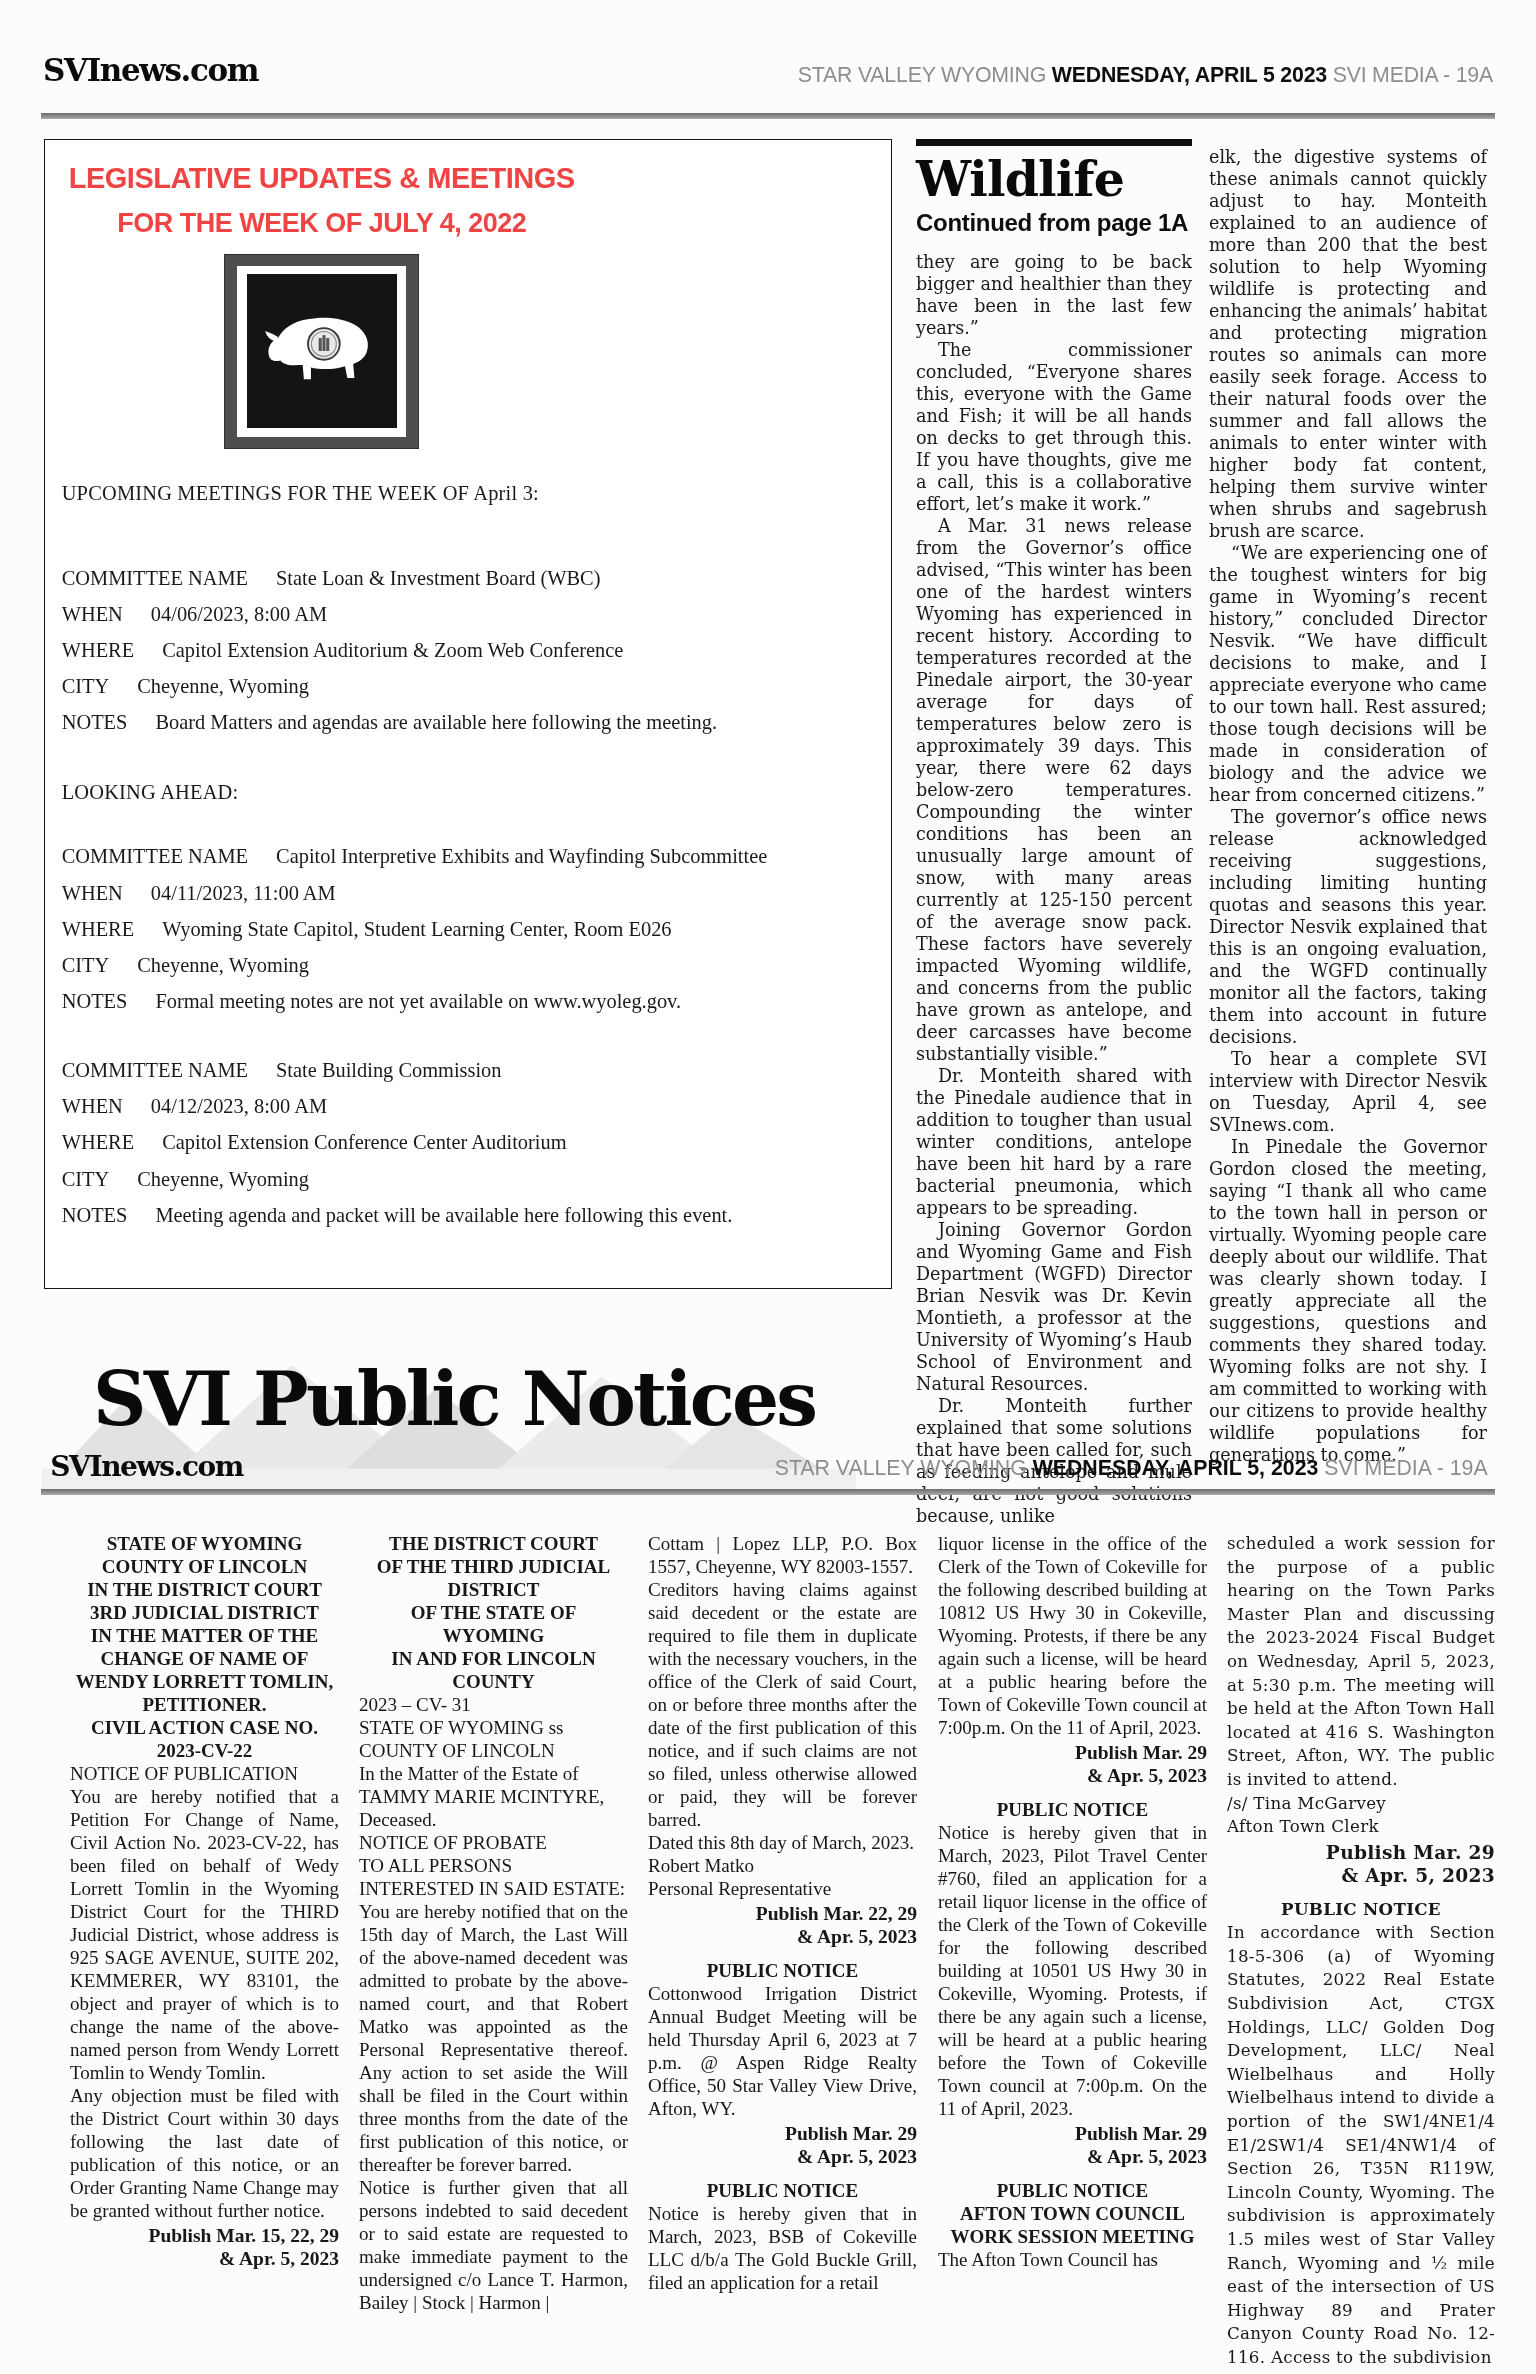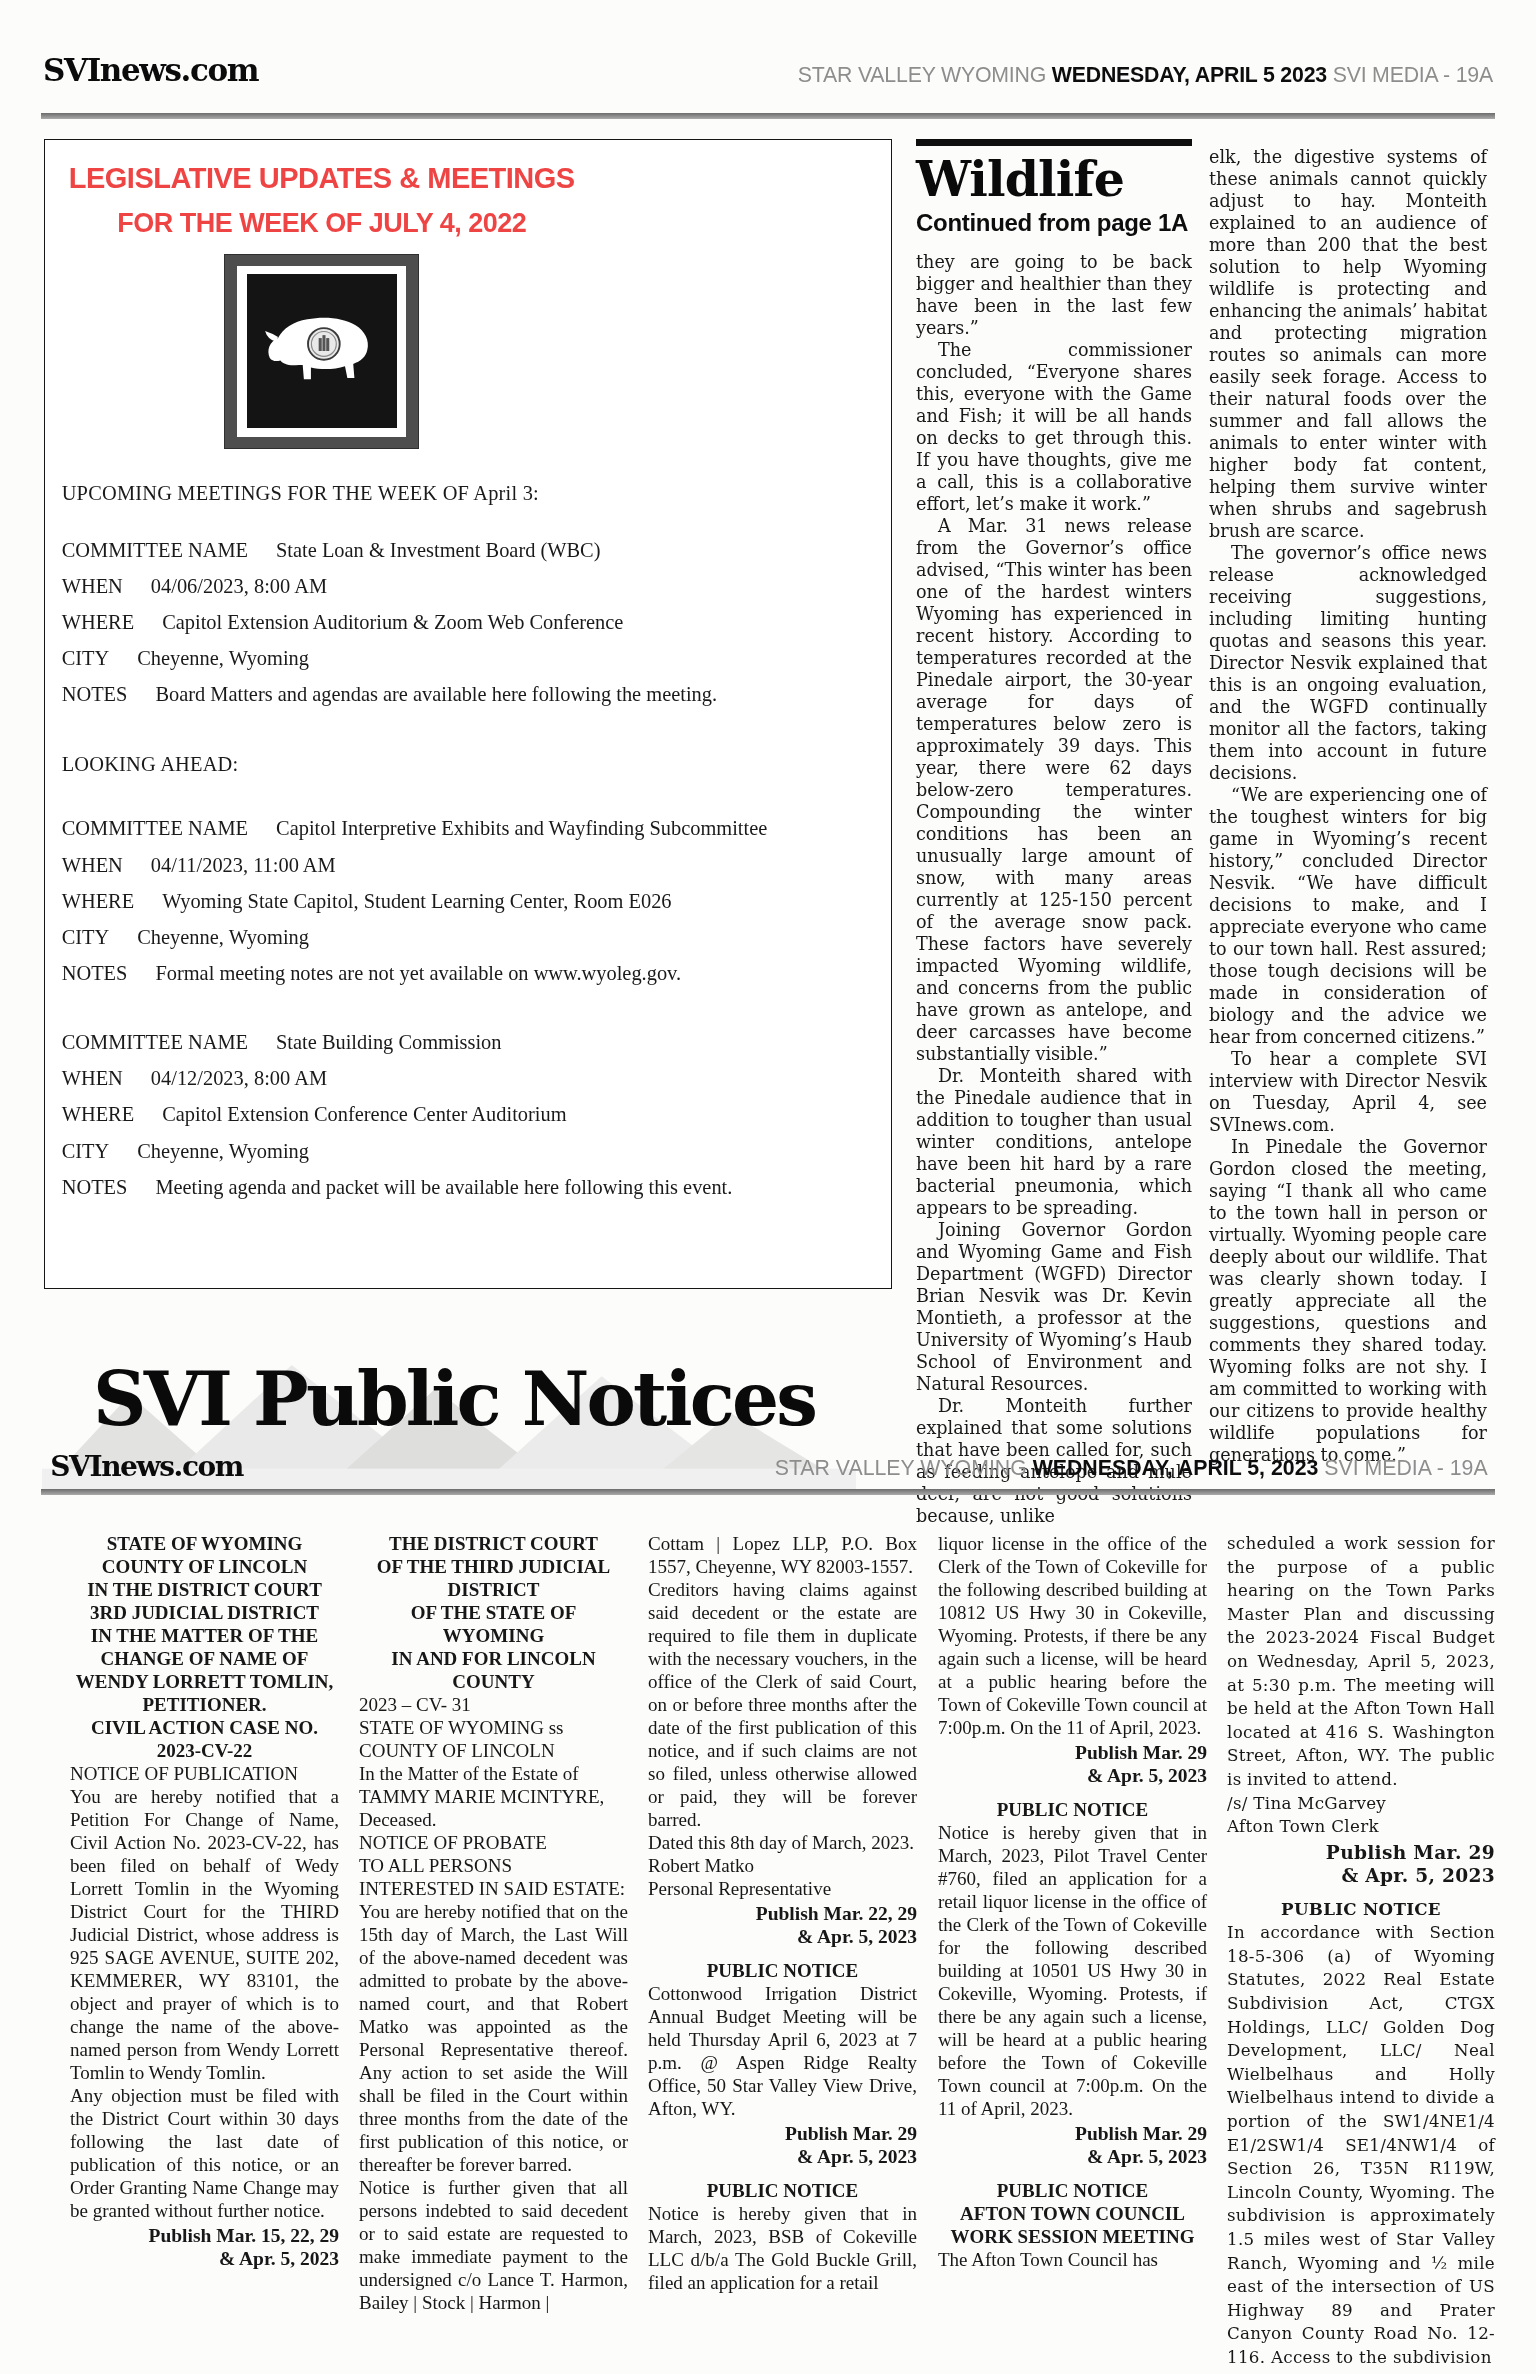--- a/index.html
+++ b/index.html
@@ -26,21 +26,21 @@
   .legis-center { width:64%; text-align:center; }
   .legis-t1, .legis-t2 { font-family:"Liberation Sans", sans-serif; font-weight:700; letter-spacing:-0.5px; color:#ef4444; }
   .legis-t1 { font-size:29px; }
   .legis-t2 { font-size:27px; margin-top:13px; }
   .flag { display:inline-block; margin-top:15px; background:#4e4e4e; padding:12px 13px; box-shadow:0 0 0 0.9px #2e2e2e inset; }
   .flag-mat { background:#fff; padding:8.3px 9.3px; }
   .flag-field { width:150px; height:154px; background:#141414; display:flex; align-items:center; justify-content:center; }
   .flag-field svg { width:141px; height:auto; }
 
   .legis-body { margin-top:33px; font-size:20.4px; color:#1a1a1a; }
-  .legis-h { margin-bottom:32px; letter-spacing:0.2px; }
+  .legis-h { margin-bottom:60px; letter-spacing:0.2px; }
   .legis-h.looking { margin-top:46px; margin-bottom:39px; }
   .mrow { display:flex; margin-bottom:10.2px; line-height:26px; }
   .mlabel { flex:0 0 auto; margin-right:28px; }
   .mval { flex:1 1 auto; }
   .meeting + .meeting { margin-top:43px; }
 
   
   .wl-col { position:absolute; width:276px; font-family:"DejaVu Serif", serif; font-size:17.6px; line-height:22px; text-align:justify; color:#191919; }
   .wl-col p { text-indent:22px; }
   .wl-col p.noi { text-indent:0; }
@@ -186,22 +186,22 @@
     <p class="noi">they are going to  be back bigger and healthier than they have been in the last few years.”</p>
     <p>The commissioner concluded, “Everyone shares this, everyone with the Game and Fish; it will be all hands on decks to get through this. If you have thoughts, give me a call, this is a collaborative effort, let’s make it work.”</p>
     <p>A Mar. 31 news release from the Governor’s office advised, “This winter has been one of the hardest winters Wyoming has experienced in recent history. According to temperatures recorded at the Pinedale airport, the 30-year average for days of temperatures below zero is approximately 39 days. This year, there were 62 days below-zero temperatures. Compounding the winter conditions has been an unusually large amount of snow, with many areas currently at 125-150 percent of the average snow pack. These factors have severely impacted Wyoming wildlife, and concerns from the public have grown as antelope, and deer carcasses have become substantially visible.”</p>
     <p>Dr. Monteith shared with the Pinedale audience that in addition to tougher than usual winter conditions, antelope have been hit hard by a rare bacterial pneumonia, which appears to be spreading.</p>
     <p>Joining Governor Gordon and Wyoming Game and Fish Department (WGFD) Director Brian Nesvik was Dr. Kevin Montieth, a professor at the University of Wyoming’s Haub School of Environment and Natural Resources.</p>
     <p>Dr. Monteith further explained that some solutions that have been called for, such as feeding antelope and mule deer, are not good solutions because, unlike</p>
   </section>
 
   <section class="wl-col wl-col2">
     <p class="noi">elk, the digestive systems of these animals cannot quickly adjust to hay. Monteith explained to an audience of more than 200 that the best solution to help Wyoming wildlife is protecting and enhancing the animals’ habitat and protecting migration routes so animals can more easily seek forage. Access to their natural foods over the summer and fall allows the animals to enter winter with higher body fat content, helping them survive winter when shrubs and sagebrush brush are scarce.</p>
+    <p>“We are experiencing one of the toughest winters for big game in Wyoming’s recent history,” concluded Director Nesvik. “We have difficult decisions to make, and I appreciate everyone who came to our town hall. Rest assured; those tough decisions will be made in consideration of biology and the advice we hear from concerned citizens.”</p>
     <p>The governor’s office news release acknowledged receiving suggestions, including limiting hunting quotas and seasons this year. Director Nesvik explained that this is an ongoing evaluation, and the WGFD continually monitor all the factors, taking them into account in future decisions.</p>
-    <p>“We are experiencing one of the toughest winters for big game in Wyoming’s recent history,” concluded Director Nesvik. “We have difficult decisions to make, and I appreciate everyone who came to our town hall. Rest assured; those tough decisions will be made in consideration of biology and the advice we hear from concerned citizens.”</p>
     <p>To hear a complete SVI  interview with Director Nesvik on Tuesday, April 4, see SVInews.com.</p>
     <p>In Pinedale the Governor Gordon closed the meeting, saying “I thank all who came to the town hall in person or virtually. Wyoming people care deeply about our wildlife. That was clearly shown today. I greatly appreciate all the suggestions, questions and comments they shared today. Wyoming folks are not shy. I am committed to working with our citizens to provide healthy wildlife populations for generations to come.”</p>
   </section>
 
   <section class="banner">
     <svg class="banner-mtn" width="816" height="148" viewBox="0 0 880 160" aria-hidden="true">
       <polygon points="0,160 95,58 210,160" fill="#c9c9c9"></polygon>
       <polygon points="125,160 270,26 440,160" fill="#d8d8d8"></polygon>
       <polygon points="305,160 425,52 565,160" fill="#c1c1c1"></polygon>
       <polygon points="470,160 605,38 765,160" fill="#dcdcdc"></polygon>

